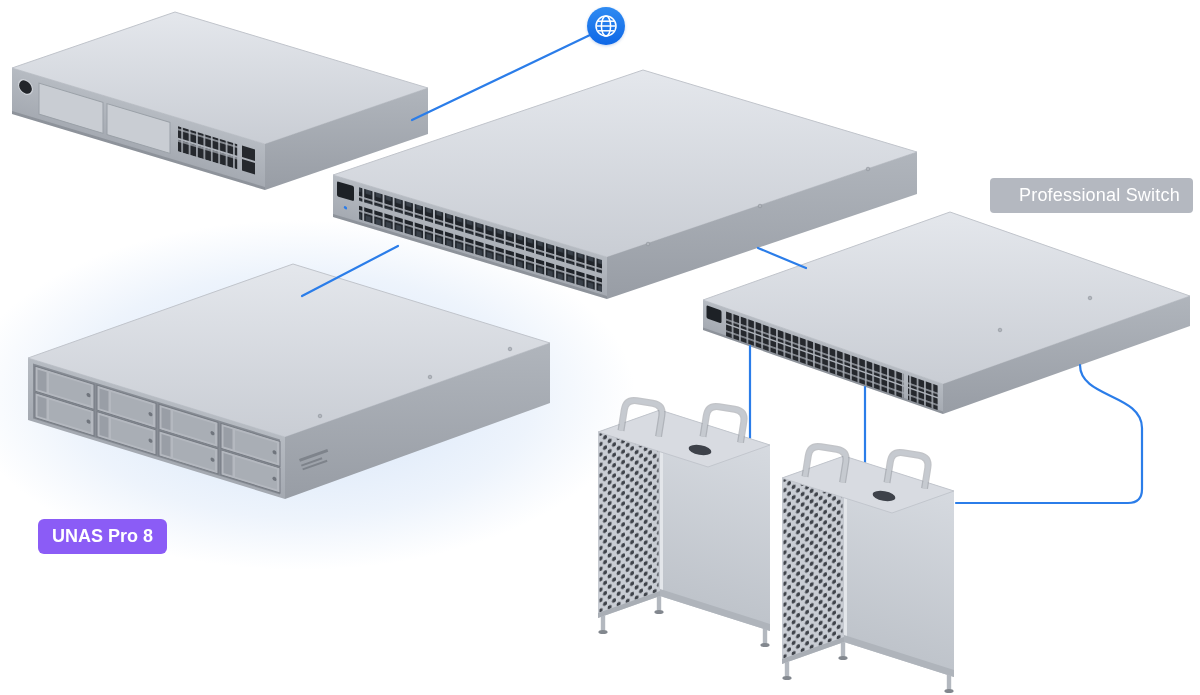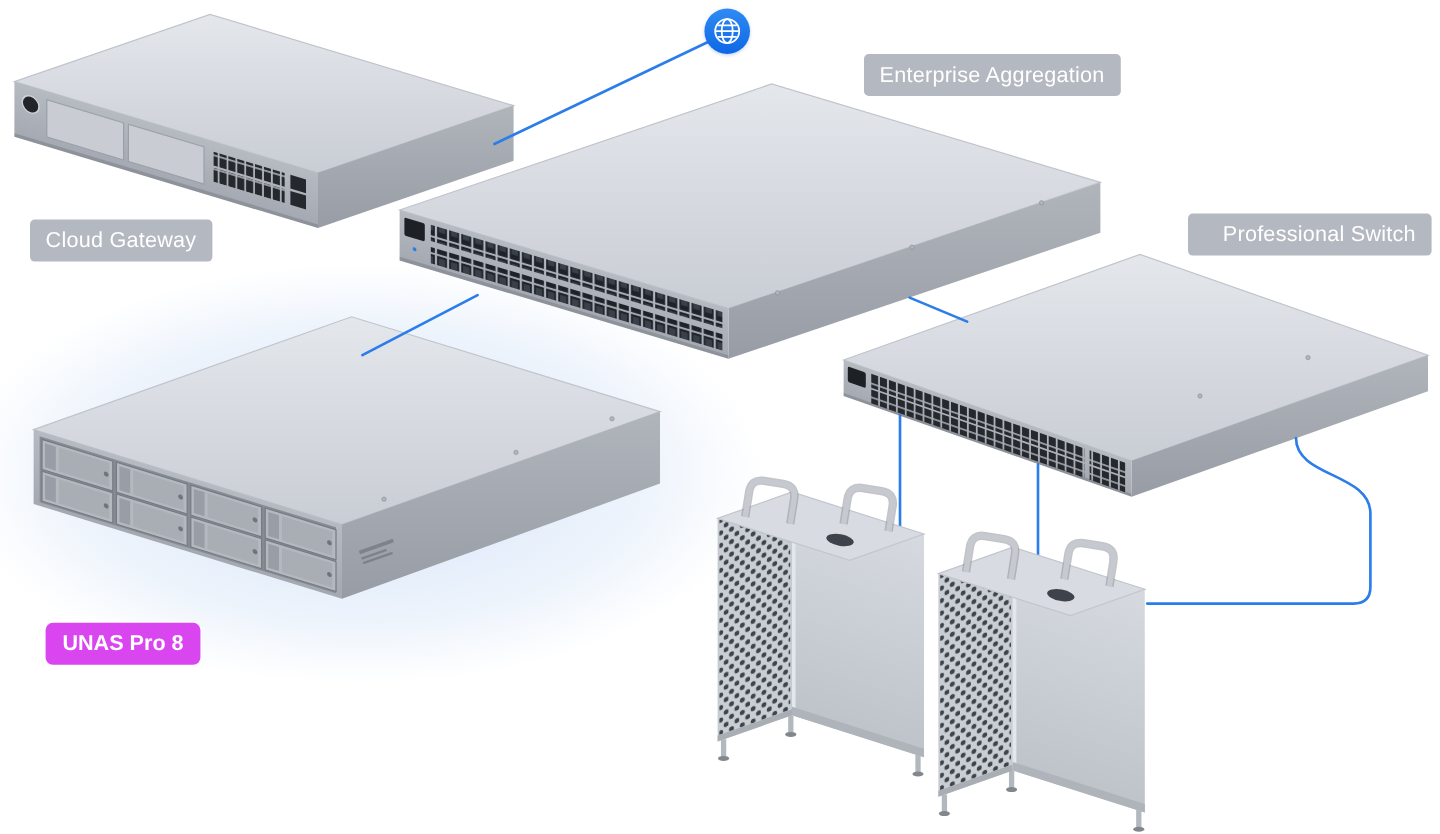--- a/index.html
+++ b/index.html
@@ -2,21 +2,21 @@
 <html><head>
 <meta charset="utf-8">
 <style>
   html,body{margin:0;padding:0;background:#fff;}
   .stage{position:relative;width:1200px;height:695px;background:#ffffff;overflow:hidden;
          font-family:"Liberation Sans",sans-serif;}
   .stage svg.scene{position:absolute;left:0;top:0;}
   .badge{position:absolute;color:#ffffff;white-space:nowrap;line-height:1;}
   .badge-gray{background:rgba(174,179,187,0.93);font-size:18px;font-weight:500;
               padding:8px 13px 9px;border-radius:4px;letter-spacing:.2px;}
-  .badge-blue{background:#d946ef;font-size:18px;font-weight:700;
+  .badge-blue{background:#8b5cf6;font-size:18px;font-weight:700;
               padding:8px 14px 9px;border-radius:6px;}
   #badge-cloud-gateway{left:25px;top:183px;}
   #badge-enterprise{left:720px;top:45px;}
   #badge-professional{left:990px;top:178px;padding-left:29px;}
   #badge-unas{left:38px;top:519px;}
   #globe{position:absolute;left:587px;top:7px;width:38px;height:38px;border-radius:50%;
          background:linear-gradient(180deg,#2f8bf2,#0e67e6);display:flex;
          align-items:center;justify-content:center;box-shadow:0 1px 3px rgba(20,80,180,.25);}
 </style>
 </head>
@@ -190,17 +190,15 @@
   <div id="globe">
     <svg width="26" height="26" viewBox="0 0 26 26" fill="none" stroke="#ffffff" stroke-width="1.5">
       <circle cx="13" cy="13" r="10"></circle>
       <ellipse cx="13" cy="13" rx="4.6" ry="10"></ellipse>
       <line x1="3.4" y1="13" x2="22.6" y2="13"></line>
       <line x1="5" y1="8.2" x2="21" y2="8.2"></line>
       <line x1="5" y1="17.8" x2="21" y2="17.8"></line>
     </svg>
   </div>
 
-  <div class="badge badge-gray" id="badge-cloud-gateway">Cloud Gateway</div>
-  <div class="badge badge-gray" id="badge-enterprise">Enterprise Aggregation</div>
   <div class="badge badge-gray" id="badge-professional">Professional Switch</div>
   <div class="badge badge-blue" id="badge-unas">UNAS Pro 8</div>
 </div>
 
 </body></html>

